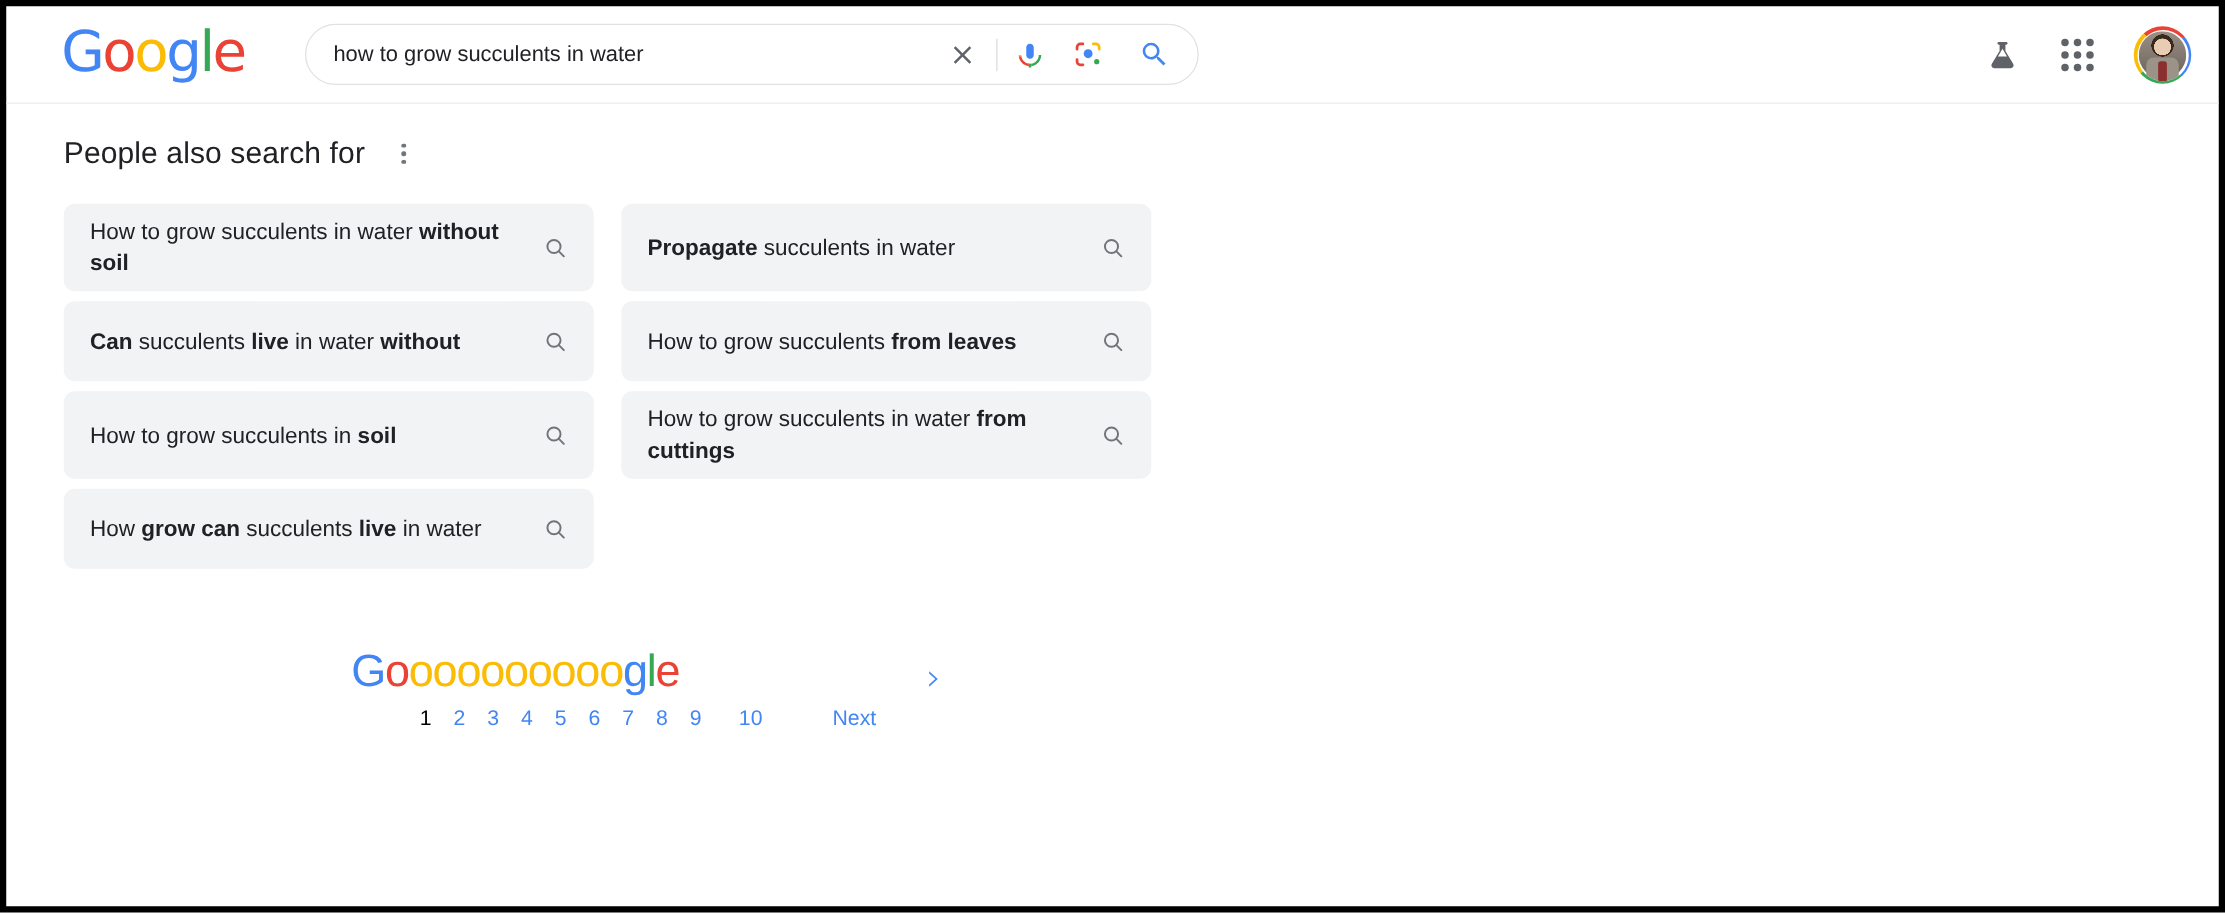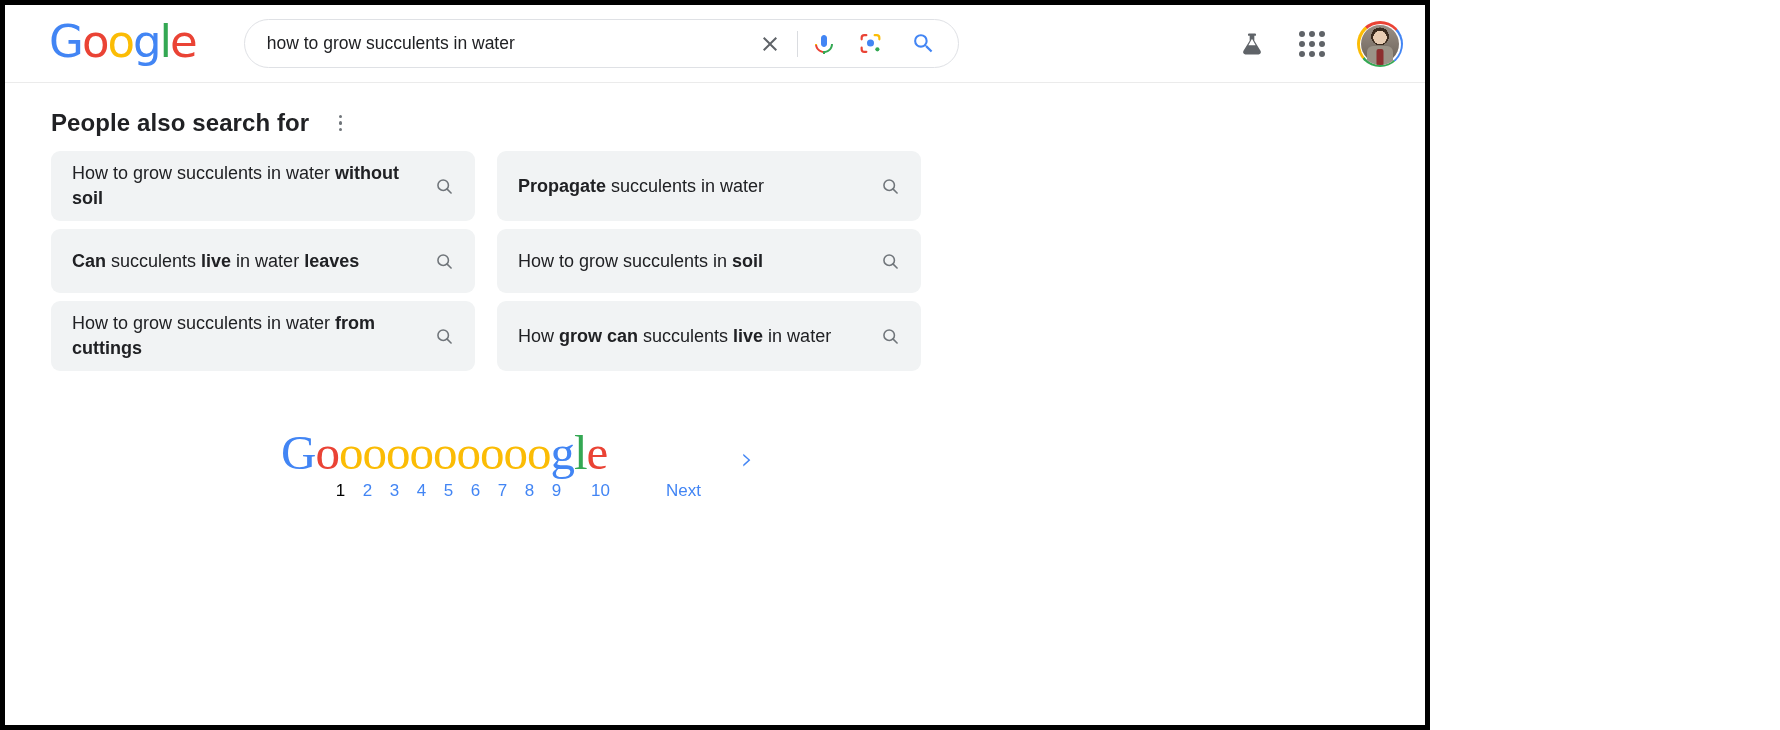--- a/index.html
+++ b/index.html
@@ -5,21 +5,21 @@
   * { box-sizing: border-box; }
   html, body { margin:0; padding:0; }
   body {
     width:1780px; height:730px;
     background:#ffffff;
     font-family:"Liberation Sans", sans-serif;
     overflow:hidden;
   }
   .frame {
     position:absolute; left:0; top:0;
-    width:1430px; height:730px;
+    width:1780px; height:730px;
     border:5px solid #000;
     background:#fff;
   }
   
   .header {
     position:relative;
     height:78px;
     border-bottom:1px solid #ebebeb;
     display:flex; align-items:center;
   }
@@ -106,33 +106,33 @@
   
   .content { position:relative; padding:0; }
 
   .pasf-title-row {
     display:flex; align-items:center;
     margin:26px 0 0 46px;
   }
   .pasf-title {
     font-size:24px; color:#202124;
     font-family:"Liberation Sans", sans-serif;
-    font-weight:700;
+    font-weight:400;
     letter-spacing:0.1px;
   }
   .kebab {
     margin-left:20px;
     width:22px; height:24px;
     display:flex; flex-direction:column; align-items:center; justify-content:center;
     gap:3px; cursor:pointer;
   }
   .kebab i { width:3.5px; height:3.5px; border-radius:50%; background:#70757a; display:block; }
 
   .grid {
-    margin:14px 0 0 46px;
+    margin:26px 0 0 46px;
     width:880px;
     display:grid;
     grid-template-columns:424px 424px;
     column-gap:22px;
     row-gap:8px;
   }
   .card {
     background:#f1f3f4;
     border-radius:9px;
     min-height:64px;
@@ -152,22 +152,22 @@
 
   
   .pagination {
     margin-top:56px;
     display:flex; flex-direction:column; align-items:flex-start;
     padding-left:46px;
   }
   .pager-wrap { position:relative; width:880px; display:flex; justify-content:center; }
   .pager-inner { position:relative; }
   .goo-logo {
-    font-size:49px; line-height:52px;
-    font-family:Liberation Serif, serif;
+    font-size:36px; line-height:52px;
+    font-family:Liberation Sans, sans-serif;
     letter-spacing:-1px;
     white-space:nowrap;
     user-select:none;
   }
   .goo-logo .b { color:#4285F4; }
   .goo-logo .r { color:#EA4335; }
   .goo-logo .y { color:#FBBC05; }
   .goo-logo .g { color:#34A853; }
   .next-chevron {
     position:absolute; right:-52px; top:14px;
@@ -289,21 +289,30 @@
         <div class="card">
           <div class="txt"><b>Propagate</b><span> succulents in water</span></div>
           <div class="mag">
             <svg width="21" height="21" viewBox="0 0 24 24">
               <path fill="none" stroke="#70757a" stroke-width="1.8" d="M10.5 4.5a6 6 0 1 1 0 12 6 6 0 0 1 0-12z"></path>
               <path stroke="#70757a" stroke-width="1.8" stroke-linecap="round" d="M15 15l4.5 4.5"></path>
             </svg>
           </div>
         </div>
         <div class="card">
-          <div class="txt"><b>Can</b><span> succulents </span><b>live</b><span> in water </span><b>leaves</b></div>
+          <div class="txt"><b>Can</b><span> succulents </span><b>live</b><span> in water </span><b>without</b></div>
+          <div class="mag">
+            <svg width="21" height="21" viewBox="0 0 24 24">
+              <path fill="none" stroke="#70757a" stroke-width="1.8" d="M10.5 4.5a6 6 0 1 1 0 12 6 6 0 0 1 0-12z"></path>
+              <path stroke="#70757a" stroke-width="1.8" stroke-linecap="round" d="M15 15l4.5 4.5"></path>
+            </svg>
+          </div>
+        </div>
+        <div class="card">
+          <div class="txt"><span>How to grow succulents </span><b>from leaves</b></div>
           <div class="mag">
             <svg width="21" height="21" viewBox="0 0 24 24">
               <path fill="none" stroke="#70757a" stroke-width="1.8" d="M10.5 4.5a6 6 0 1 1 0 12 6 6 0 0 1 0-12z"></path>
               <path stroke="#70757a" stroke-width="1.8" stroke-linecap="round" d="M15 15l4.5 4.5"></path>
             </svg>
           </div>
         </div>
         <div class="card">
           <div class="txt"><span>How to grow succulents in </span><b>soil</b></div>
           <div class="mag">

